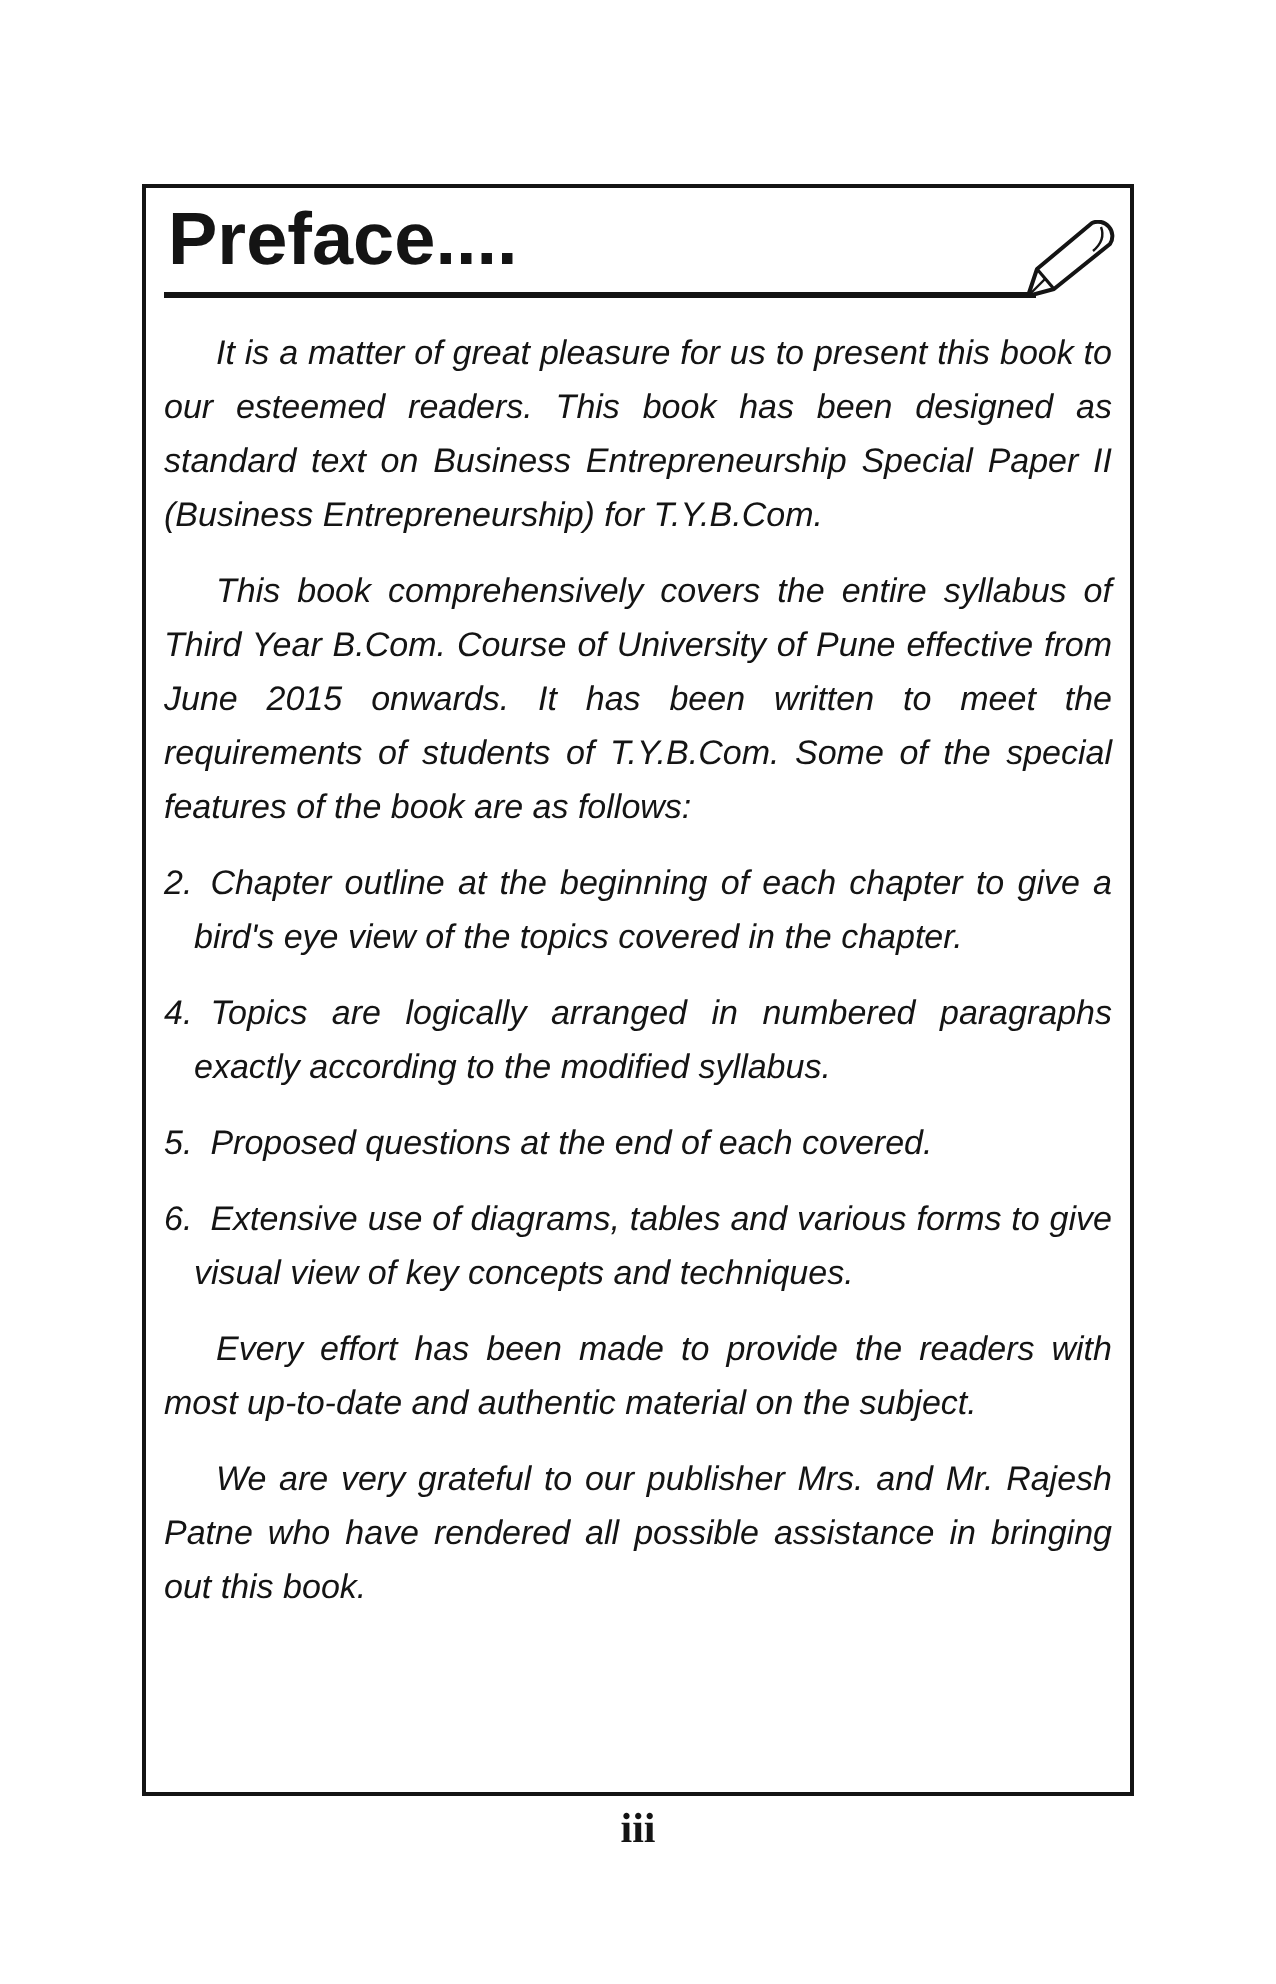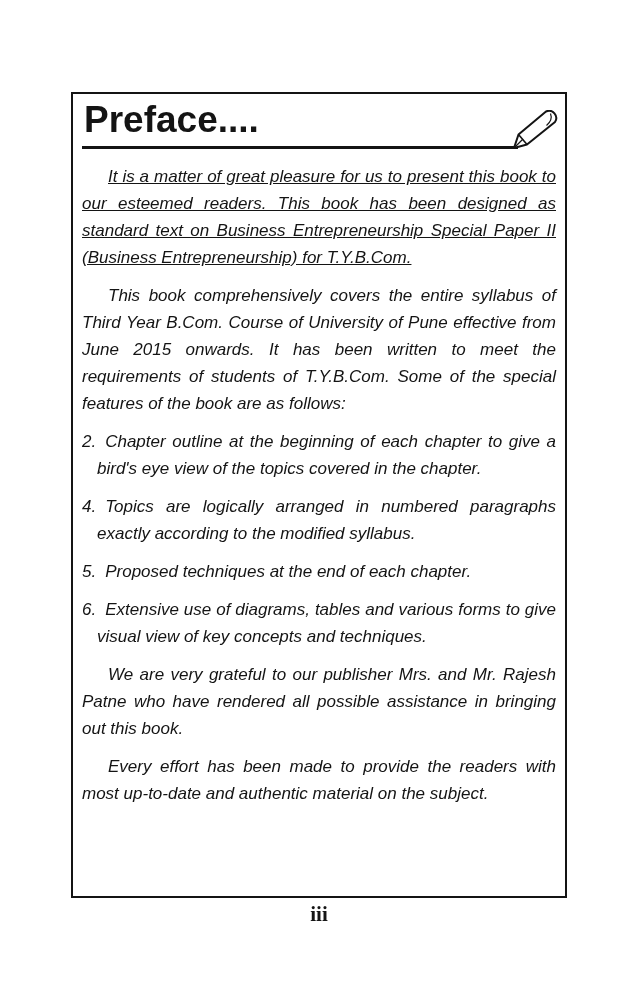--- a/index.html
+++ b/index.html
@@ -47,21 +47,21 @@
     height: 44px;
   }
   .bodytext {
     font-style: italic;
     font-size: 17px;
     line-height: 27px;
     text-align: justify;
     color: #141414;
   }
   p.para { margin: 11px 0; text-indent: 26px; }
-  p.para.first { margin-top: 14px; text-decoration: underline; }
+  p.para.first { margin-top: 14px; }
   .feature {
     margin: 11px 0;
     padding-left: 15px;
     text-indent: -15px;
   }
   .feature .num { margin-right: 9px; }
   .pageno {
     position: absolute;
     left: 0;
     top: 902px;
@@ -95,26 +95,26 @@
       <p class="para first">It is a matter of great pleasure for us to present this book to our esteemed readers. This book has been designed as standard text on Business Entrepreneurship Special Paper II (Business Entrepreneurship) for T.Y.B.Com.</p>
       <p class="para">This book comprehensively covers the entire syllabus of Third Year B.Com. Course of University of Pune effective from June 2015 onwards. It has been written to meet the requirements of students of T.Y.B.Com. Some of the special features of the book are as follows:</p>
 
       <div class="feature">
         <span class="num">2.</span><span>Chapter outline at the beginning of each chapter to give a bird's eye view of the topics covered in the chapter.</span>
       </div>
       <div class="feature">
         <span class="num">4.</span><span>Topics are logically arranged in numbered paragraphs exactly according to the modified syllabus.</span>
       </div>
       <div class="feature">
-        <span class="num">5.</span><span>Proposed techniques at the end of each chapter.</span>
+        <span class="num">5.</span><span>Proposed questions at the end of each covered.</span>
       </div>
       <div class="feature">
         <span class="num">6.</span><span>Extensive use of diagrams, tables and various forms to give visual view of key concepts and techniques.</span>
       </div>
 
+      <p class="para">Every effort has been made to provide the readers with most up-to-date and authentic material on the subject.</p>
       <p class="para">We are very grateful to our publisher Mrs. and Mr. Rajesh Patne who have rendered all possible assistance in bringing out this book.</p>
-      <p class="para">Every effort has been made to provide the readers with most up-to-date and authentic material on the subject.</p>
     </div>
 
   </div>
 
   <div class="pageno">iii</div>
 </div>
 
 </body></html>

